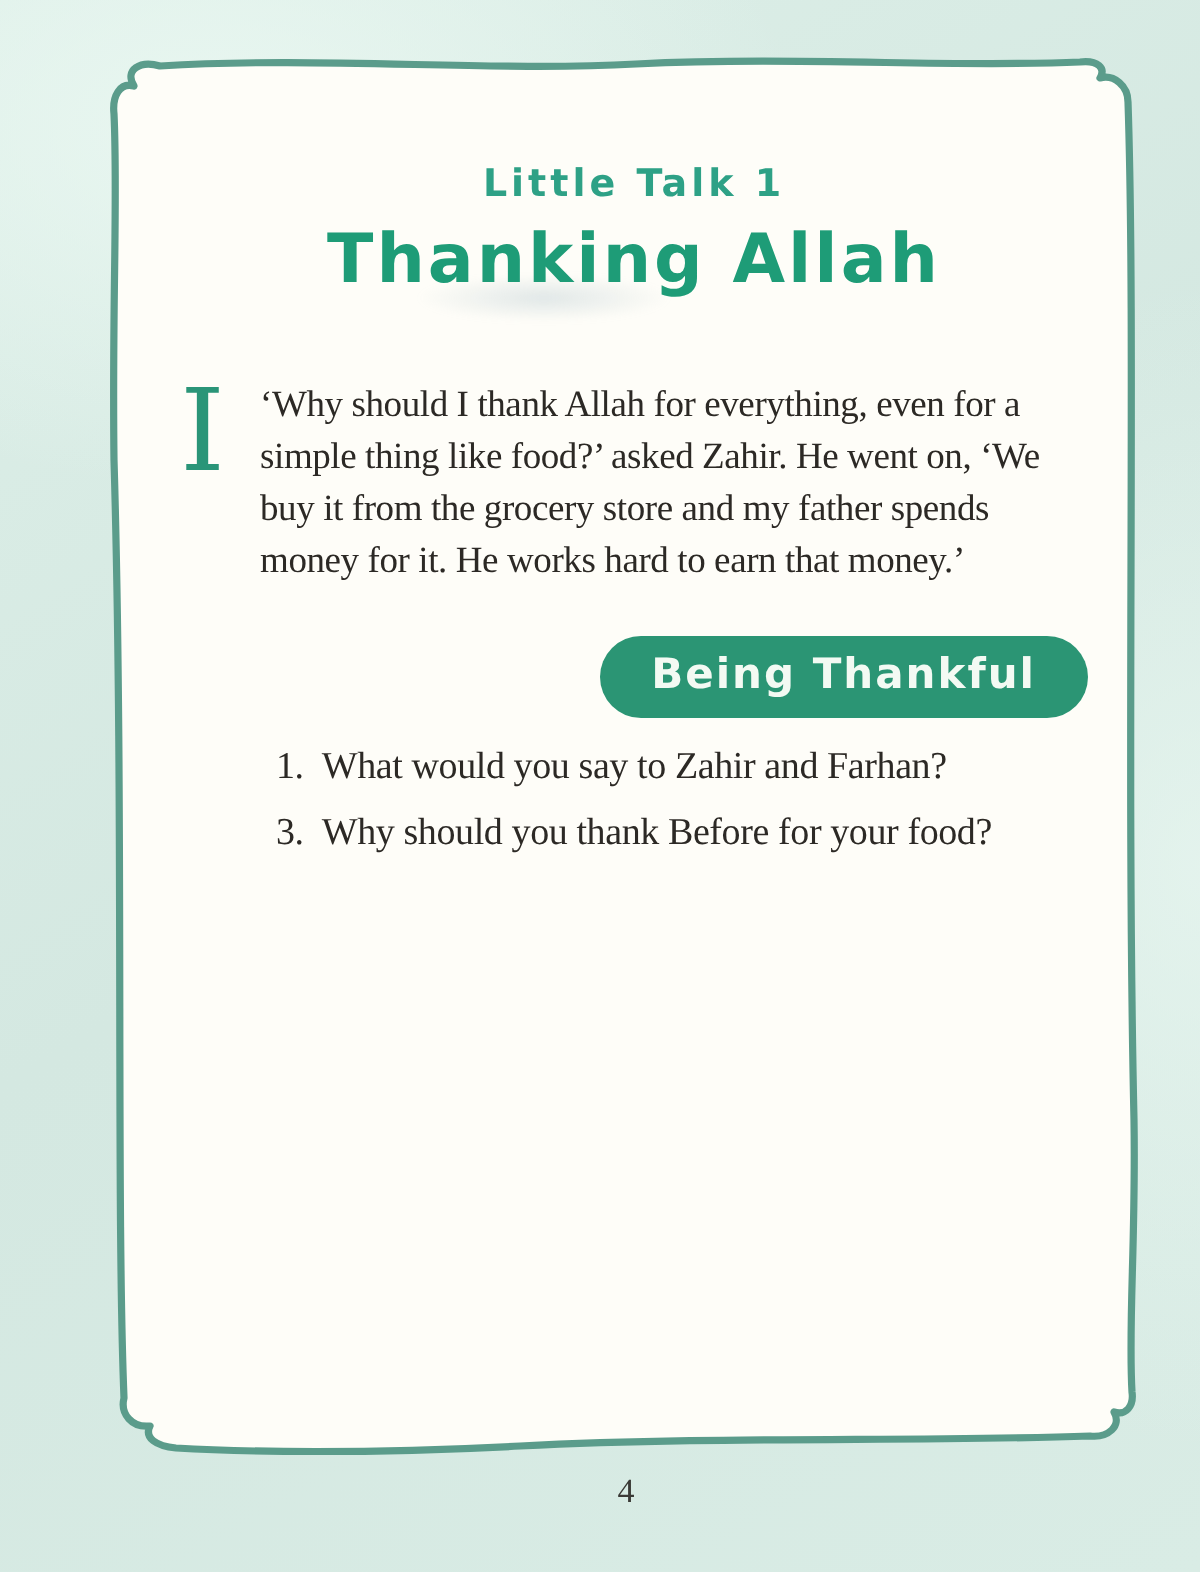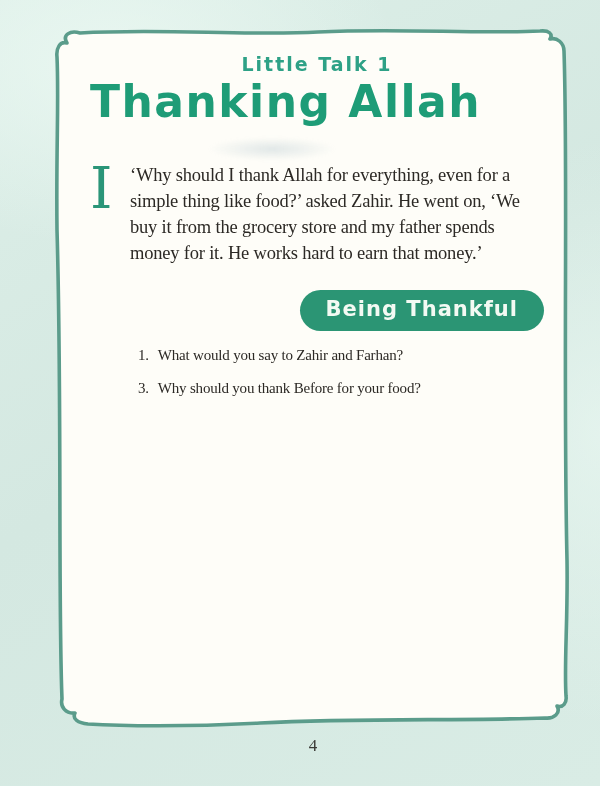--- a/index.html
+++ b/index.html
@@ -34,40 +34,40 @@
   .smudge {
     position: absolute;
     left: 208px; top: 137px;
     width: 128px; height: 24px;
     background: radial-gradient(ellipse at center, rgba(158,184,194,.30), rgba(158,184,194,0) 70%);
     filter: blur(1.5px);
     pointer-events: none;
   }
   .content {
     position: absolute;
-    left: 90px; top: 40px;
+    left: 90px; top: 68px;
     width: 454px;
     color: #2c2925;
   }
   .chapter {
     margin: 12px 0 0;
     text-align: center;
     font-family: "DejaVu Sans", sans-serif;
     font-weight: bold;
     font-size: 19px;
     line-height: 24px;
     letter-spacing: 2px;
     color: #2ea186;
   }
   .title {
     margin: 6px 0 0;
-    text-align: left;
+    text-align: center;
     font-family: "DejaVu Sans", sans-serif;
     font-weight: bold;
-    font-size: 44px;
+    font-size: 34px;
     line-height: 40px;
     letter-spacing: 1.5px;
     color: #1e9c77;
   }
   .body-p {
     margin: 0;
     font-size: 18.5px;
     line-height: 26px;
     letter-spacing: -0.2px;
   }
@@ -96,21 +96,21 @@
     letter-spacing: 1px;
     padding: 7px 26px 9px;
     border-radius: 22px;
   }
   .questions {
     list-style: none;
     margin: 8px 0 0;
     padding: 0 0 0 48px;
   }
   .question {
-    font-size: 15px;
+    font-size: 19px;
     line-height: 33px;
     letter-spacing: -0.2px;
   }
   .q-num { margin-right: 9px; }
   .page-number {
     position: absolute;
     left: 57px; top: 736px;
     width: 512px;
     text-align: center;
     font-size: 17px;

